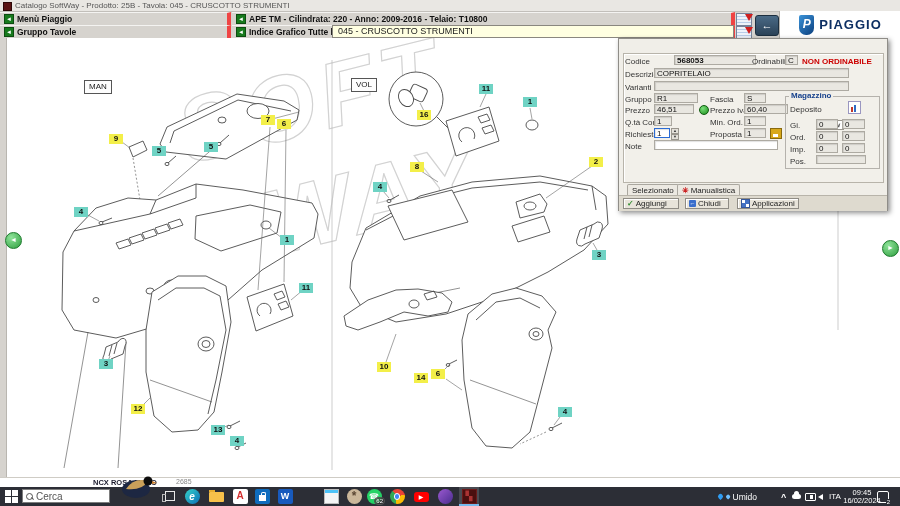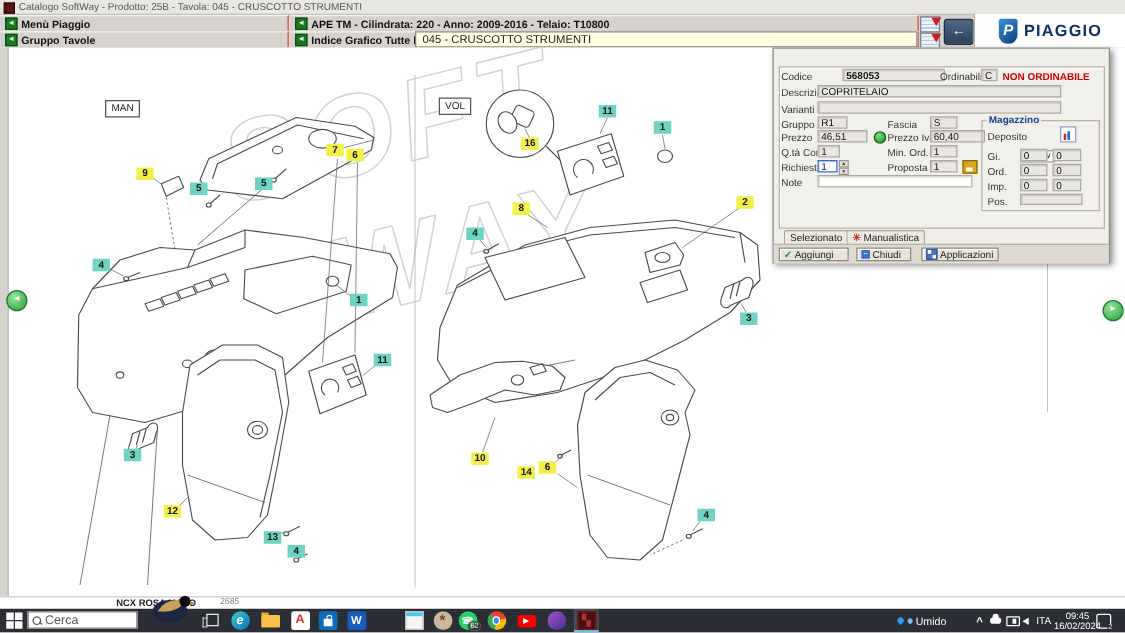--- a/index.html
+++ b/index.html
@@ -5,21 +5,21 @@
   html,body{margin:0;padding:0;}
   body{width:900px;height:506px;overflow:hidden;font-family:"Liberation Sans",sans-serif;background:#d6d3ce;}
   #stage{position:relative;width:900px;height:506px;}
   
   #titlebar{position:absolute;left:0;top:0;width:900px;height:11px;background:#e9e7e3;border-bottom:1px solid #c2bfba;}
   #titlebar .app-ico{position:absolute;left:3px;top:2px;width:7px;height:7px;background:#5a1313;border:1px solid #2e0808;}
   #titlebar .ttl{position:absolute;left:15px;top:1px;font-size:8px;color:#555;white-space:nowrap;}
   
   .menurow{position:absolute;left:0;width:735px;height:13px;background:#d6d3ce;}
   #row1{top:12px;} #row2{top:25px;border-bottom:1px solid #9b9892;}
-  .menu-btn{position:absolute;top:0;height:13px;display:flex;align-items:center;gap:3px;padding-left:4px;box-sizing:border-box;background:#d6d3ce;border-right:1px solid #ef4444;border-top:1px solid #f4f3f1;}
+  .menu-btn{position:absolute;top:0;height:13px;display:flex;align-items:center;gap:3px;padding-left:4px;box-sizing:border-box;background:#d6d3ce;border-right:4px solid #ef4444;border-top:1px solid #f4f3f1;}
   .gico{width:8px;height:8px;background:#177a1d;border:1px solid #0d4d11;color:#fff;font-size:6px;line-height:8px;text-align:center;flex:0 0 auto;}
   .mlabel{font-size:8.5px;font-weight:bold;color:#111;white-space:nowrap;}
   #combo-tav{position:absolute;left:332px;top:25px;width:402px;height:13px;background:#ffffe1;border:1px solid #8a877f;box-sizing:border-box;font-size:9px;color:#222;line-height:11px;padding-left:5px;white-space:nowrap;}
   
   .filter-ico{position:absolute;width:14px;height:11px;background:repeating-linear-gradient(#eef3fa 0 2px,#b9cde8 2px 3px);border:1px solid #77839a;}
   .filter-ico:after{content:"";position:absolute;right:-2px;top:0;border-left:4px solid transparent;border-right:4px solid transparent;border-top:7px solid #cf1f1f;}
   #back-btn{position:absolute;left:755px;top:15px;width:22px;height:19px;border-radius:3px;background:linear-gradient(#4a6a86,#2b4257);border:1px solid #1d2f3f;color:#fff;font-size:11px;text-align:center;line-height:18px;}
   #brand-box{position:absolute;left:779px;top:11px;width:121px;height:27px;background:#fff;border-left:1px solid #b5b2ac;display:flex;align-items:center;justify-content:center;gap:5px;}
   #brand-logo{width:15px;height:20px;background:linear-gradient(135deg,#3b93d8,#0b3f7e);border-radius:2px 2px 7px 7px;color:#fff;font-size:12px;font-weight:bold;font-style:italic;text-align:center;line-height:19px;}
   #brand-name{font-size:13px;font-weight:bold;color:#0d2f63;letter-spacing:1px;}
@@ -343,21 +343,21 @@
     <div class="fld" style="left:166px;top:16px;width:13px;">C</div>
     <span class="fld-label nonord" style="left:183px;top:18px;">NON ORDINABILE</span>
 
     <span class="fld-label" style="left:6px;top:31px;">Descrizione</span>
     <div class="fld" style="left:35px;top:29px;width:195px;">COPRITELAIO</div>
 
     <span class="fld-label" style="left:6px;top:44px;">Varianti e Note</span>
     <div class="fld" style="left:35px;top:42px;width:195px;"></div>
 
     <span class="fld-label" style="left:6px;top:56px;">Gruppo Ord.</span>
-    <div class="fld" style="left:35px;top:54px;width:24px;">R1</div>
+    <div class="fld" style="left:35px;top:54px;width:44px;">R1</div>
     <span class="fld-label" style="left:91px;top:56px;">Fascia</span>
     <div class="fld" style="left:125px;top:54px;width:22px;">S</div>
 
     <span class="fld-label" style="left:6px;top:67px;">Prezzo</span>
     <div class="fld" style="left:35px;top:65px;width:40px;">46,51</div>
     <span id="green-dot" style="left:80px;top:66px;"></span>
     <span class="fld-label" style="left:91px;top:67px;">Prezzo Ivato</span>
     <div class="fld" style="left:125px;top:65px;width:44px;">60,40</div>
 
     <span class="fld-label" style="left:6px;top:79px;">Q.tà Conf.</span>

